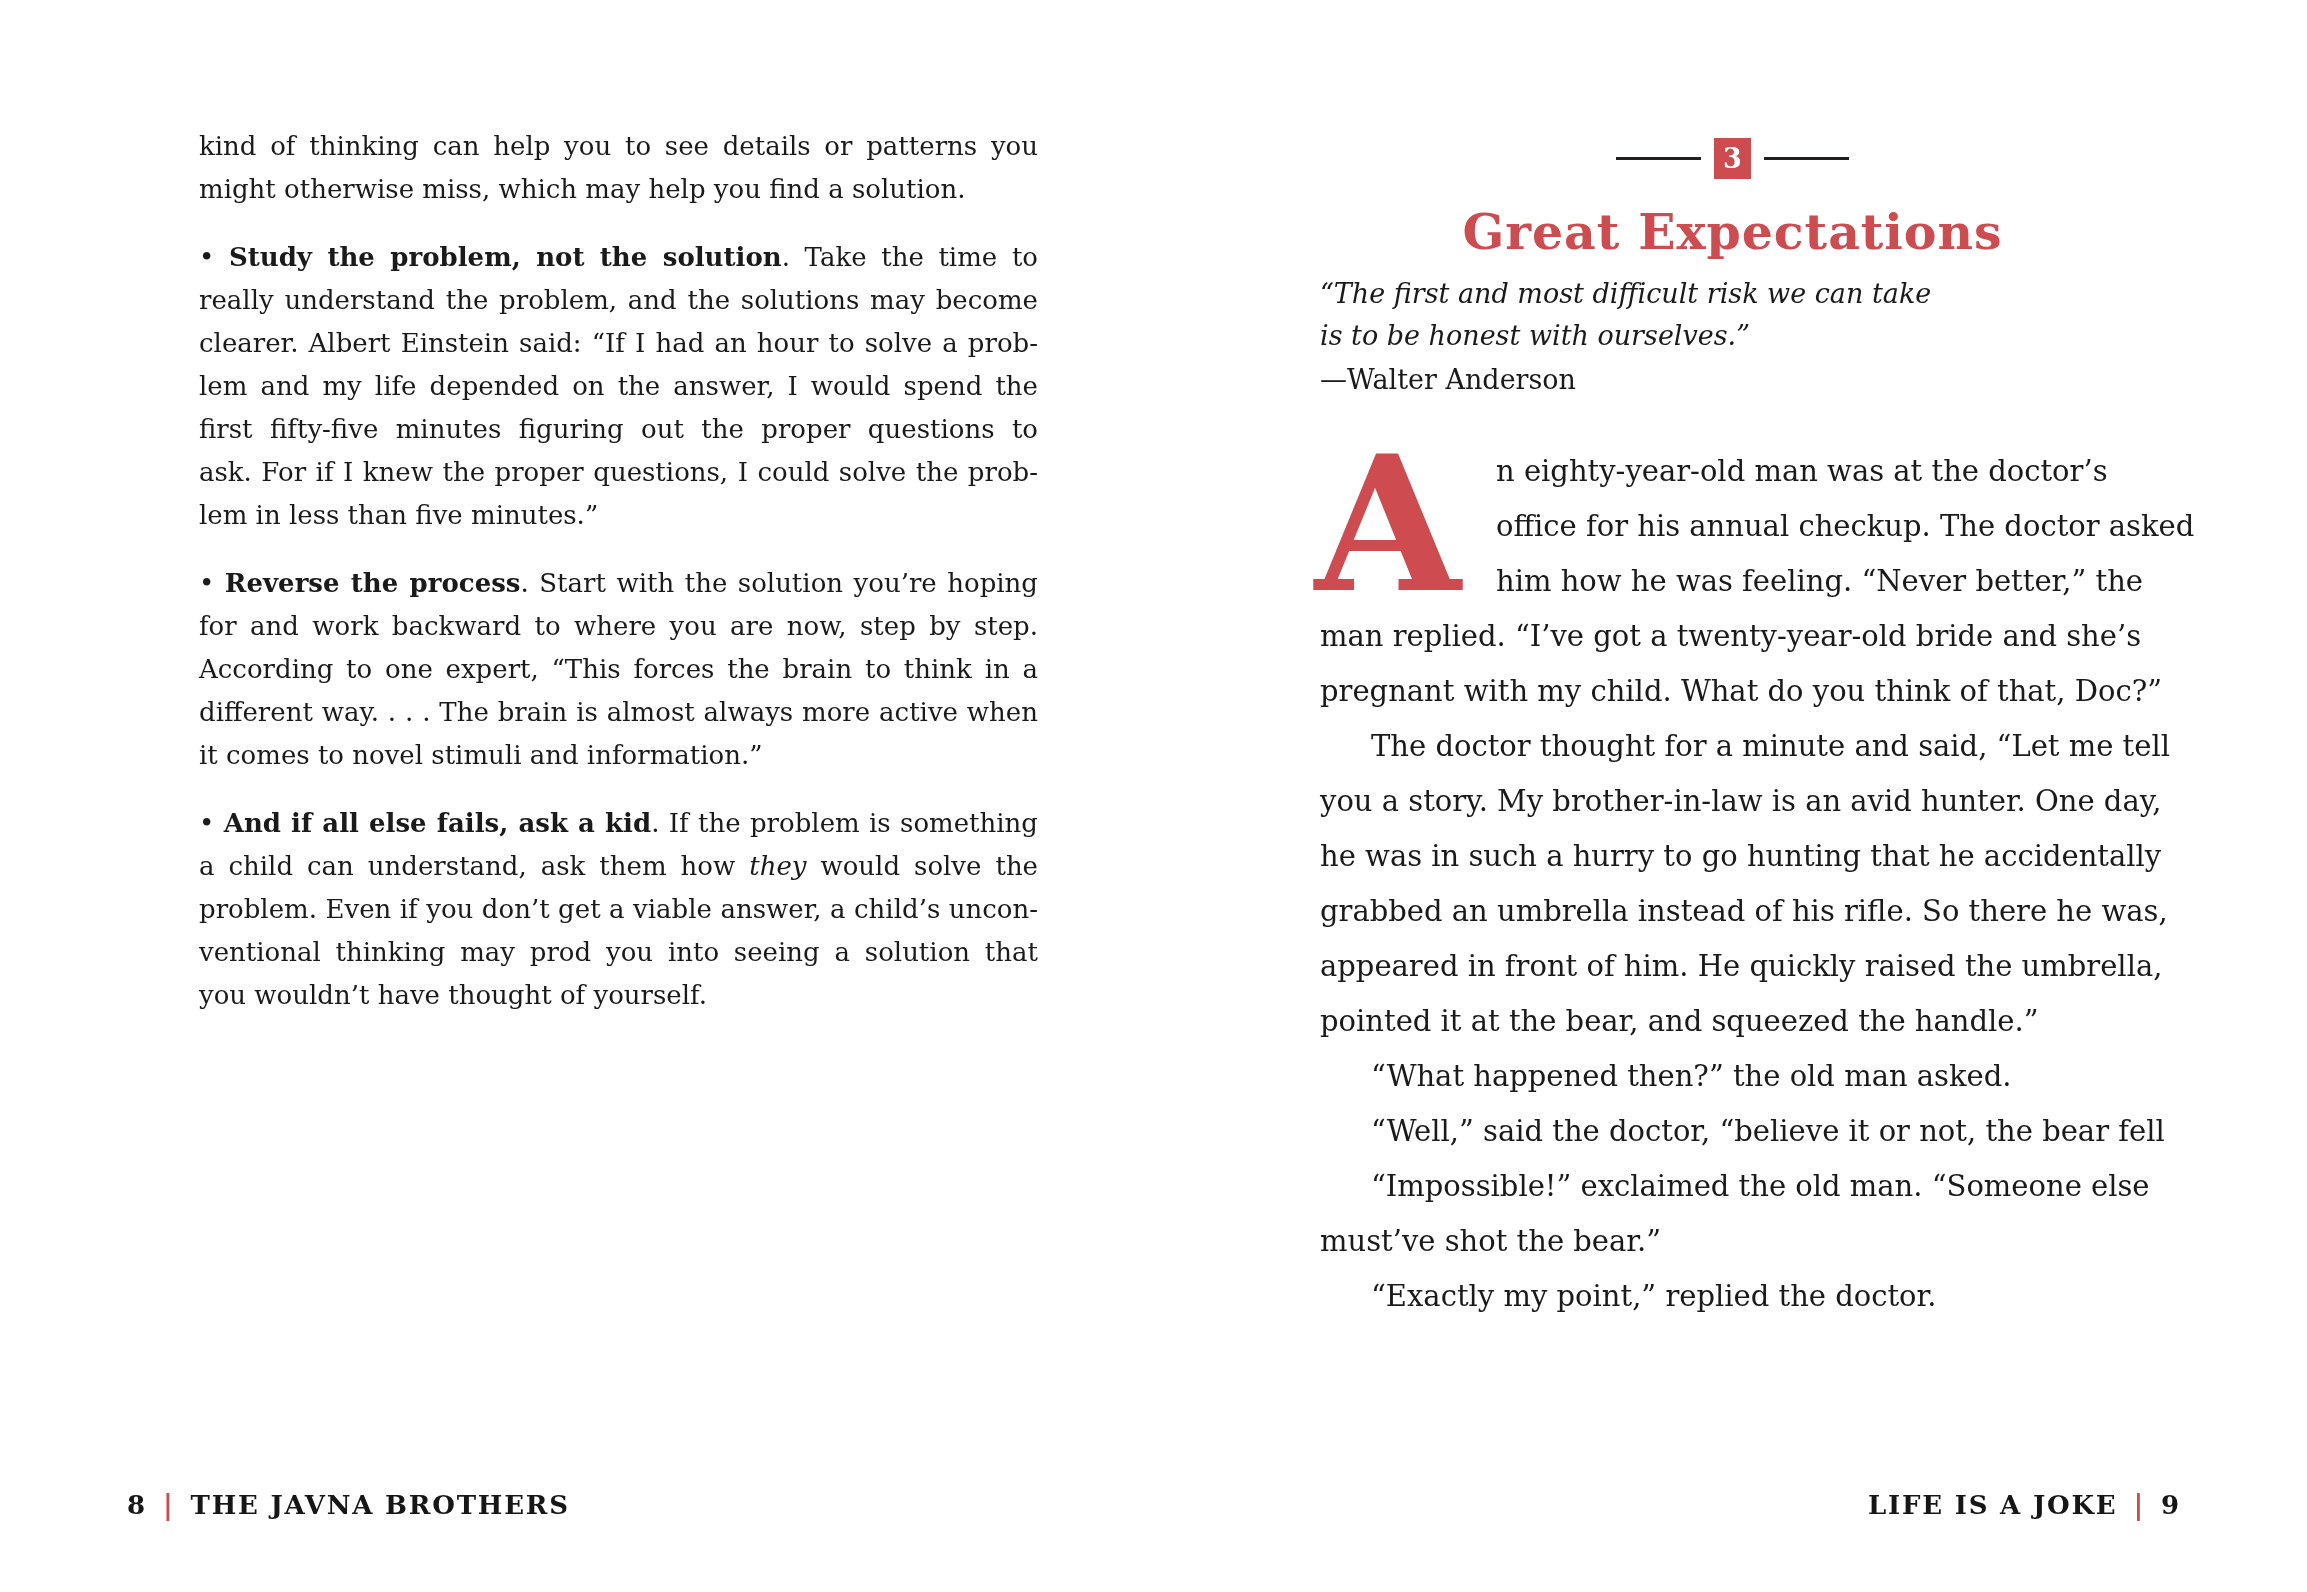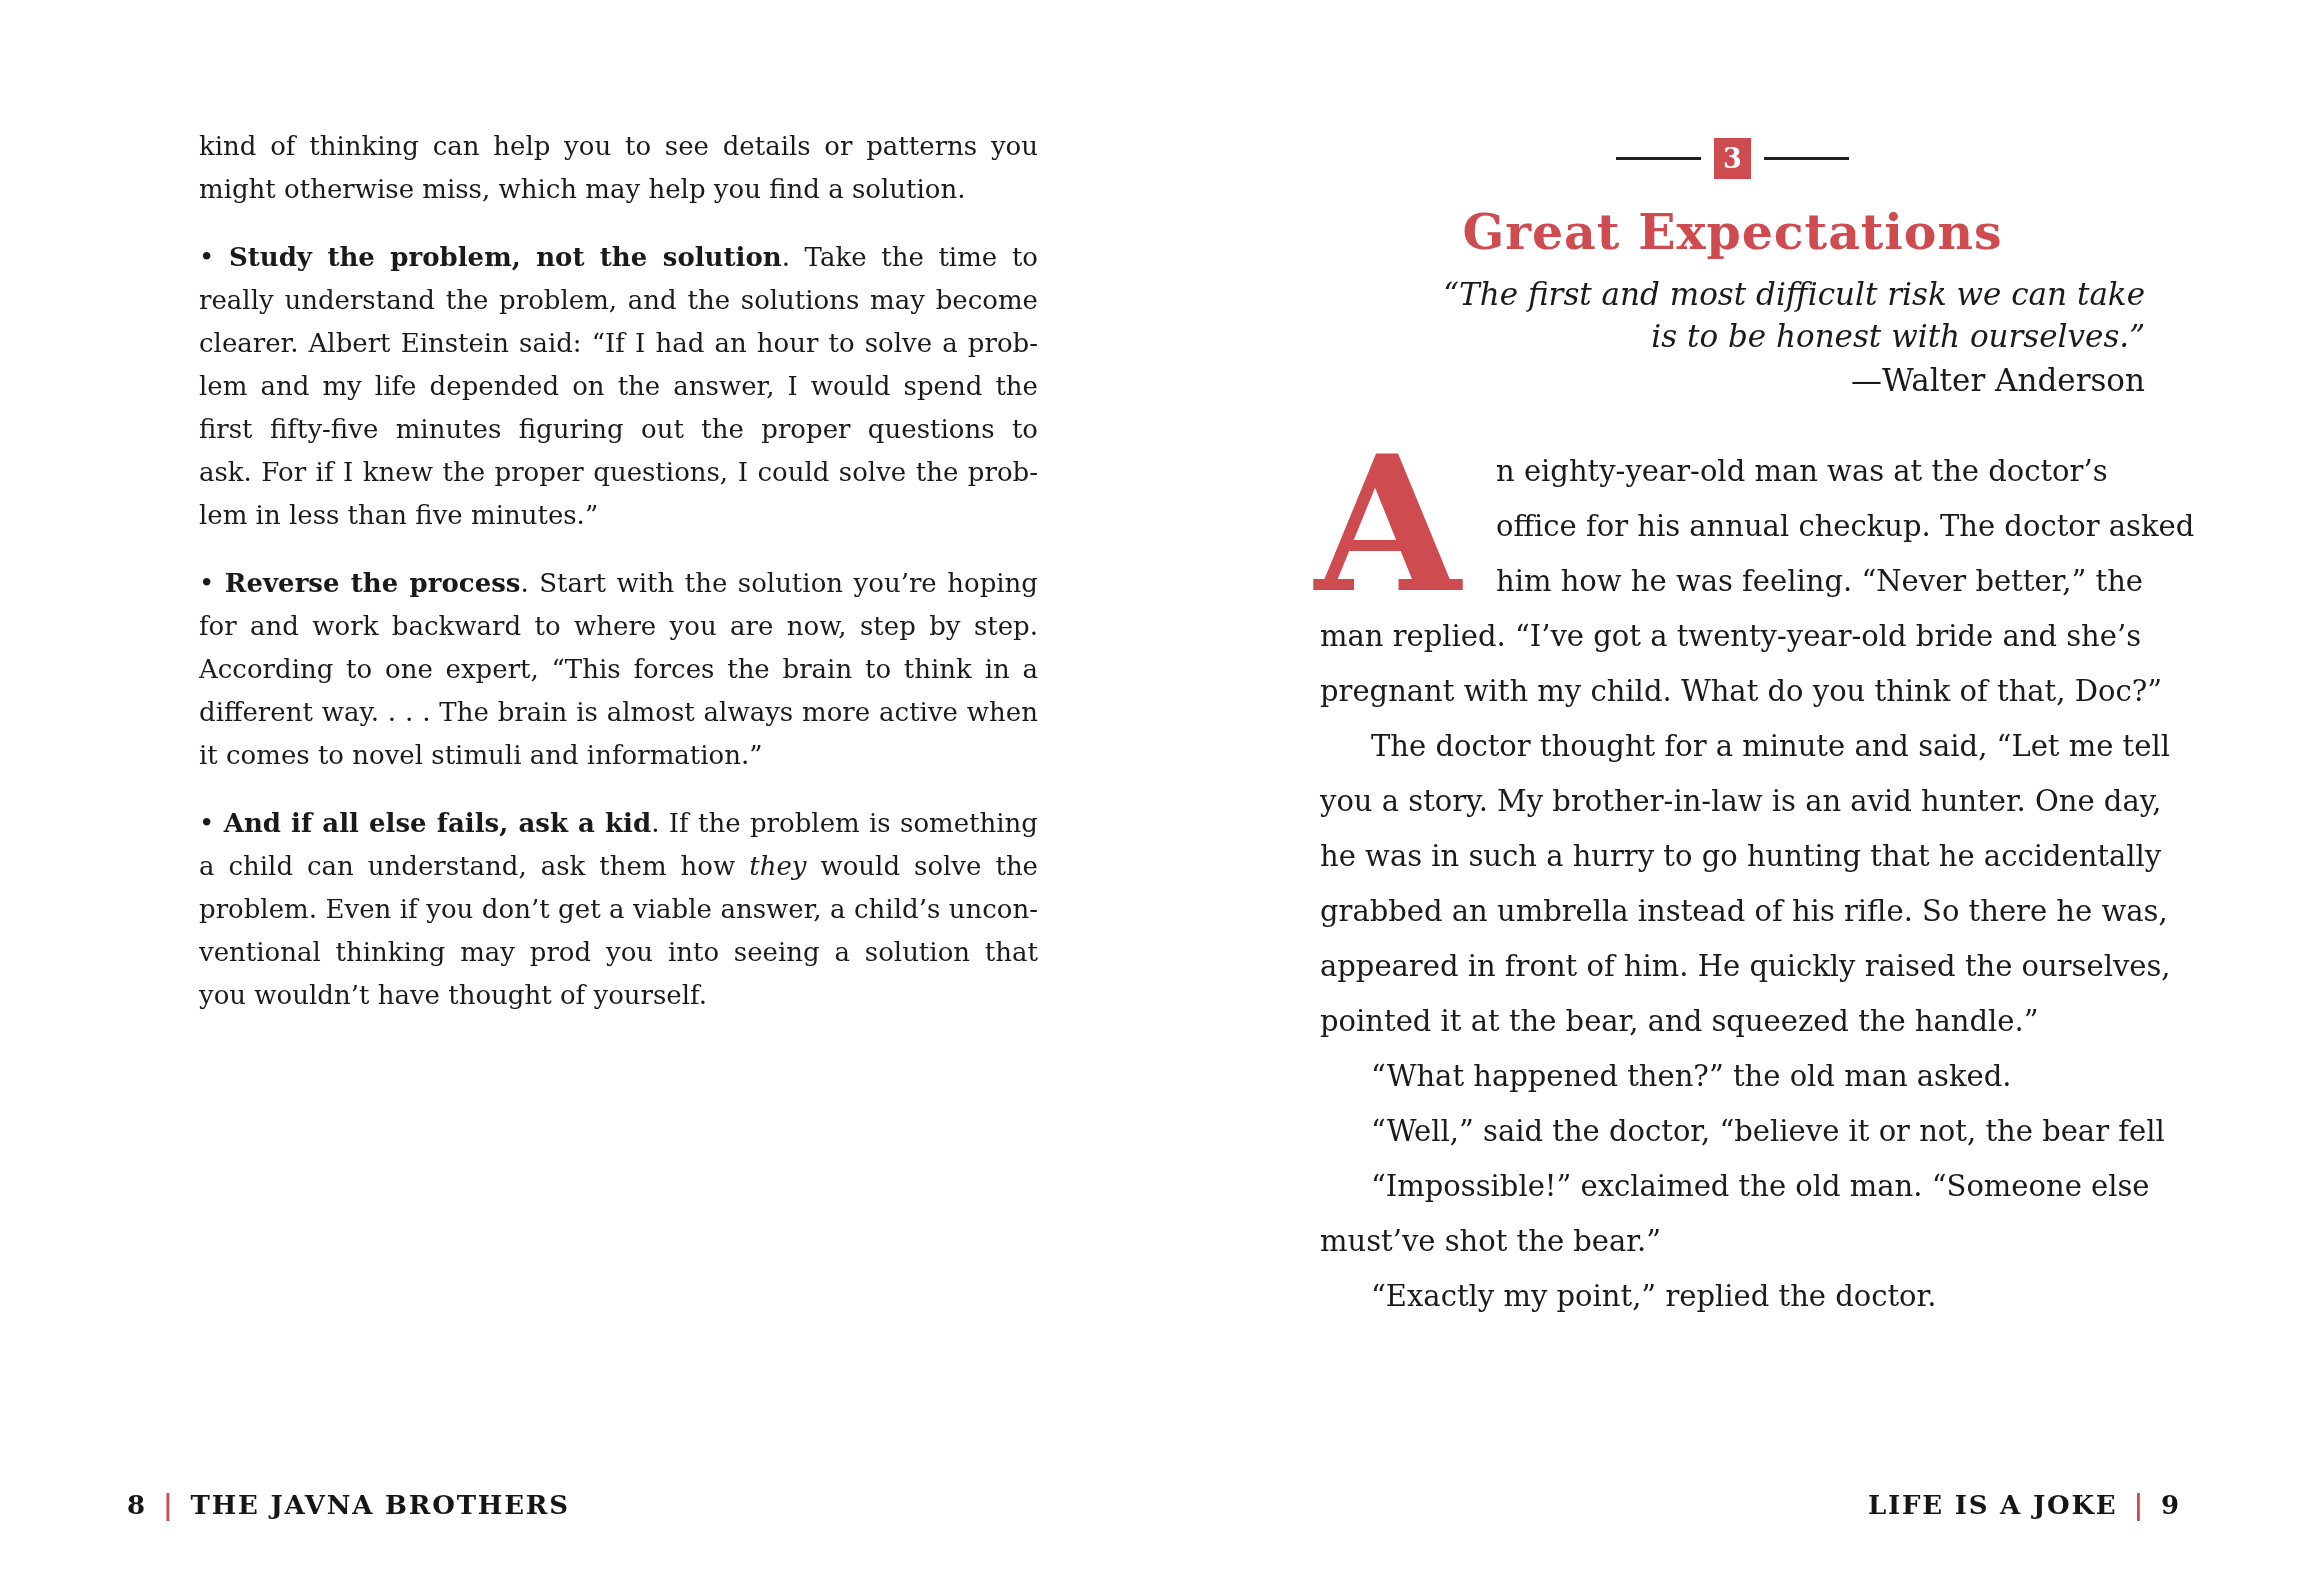--- a/index.html
+++ b/index.html
@@ -40,21 +40,21 @@
     display:flex;align-items:center;justify-content:center;
     font-size:27px;font-weight:bold;
   }
   .chapter-title{
     position:absolute;left:166px;top:205px;width:825px;margin:0;
     text-align:center;color:var(--accent);
     font-size:49px;line-height:55px;font-weight:bold;letter-spacing:0.9px;
   }
   .epigraph{
     position:absolute;left:166px;top:273px;width:825px;
-    text-align:right;font-size:31px;line-height:42px;
+    text-align:left;font-size:27px;line-height:42px;
   }
   .epi-line{font-style:italic;}
   .epi-attr{font-weight:normal;margin-top:1.8px;}
 
   
   .story{
     position:absolute;left:166px;top:444px;width:852px;
     font-size:29px;line-height:55px;
   }
   .rline{white-space:nowrap;}
@@ -134,21 +134,21 @@
       <span class="dropcap">A</span>
     <div class="rline dc">n eighty-year-old man was at the doctor’s</div>
         <div class="rline dc">office for his annual checkup. The doctor asked</div>
         <div class="rline dc">him how he was feeling. “Never better,” the</div>
         <div class="rline">man replied. “I’ve got a twenty-year-old bride and she’s</div>
         <div class="rline">pregnant with my child. What do you think of that, Doc?”</div>
         <div class="rline ind">The doctor thought for a minute and said, “Let me tell</div>
         <div class="rline">you a story. My brother-in-law is an avid hunter. One day,</div>
         <div class="rline">he was in such a hurry to go hunting that he accidentally</div>
         <div class="rline">grabbed an umbrella instead of his rifle. So there he was,</div>
-        <div class="rline">appeared in front of him. He quickly raised the ourselves,</div>
+        <div class="rline">appeared in front of him. He quickly raised the umbrella,</div>
         <div class="rline">pointed it at the bear, and squeezed the handle.”</div>
         <div class="rline ind">“What happened then?” the old man asked.</div>
         <div class="rline ind">“Well,” said the doctor, “believe it or not, the bear fell</div>
         <div class="rline ind">“Impossible!” exclaimed the old man. “Someone else</div>
         <div class="rline">must’ve shot the bear.”</div>
         <div class="rline ind">“Exactly my point,” replied the doctor.</div>
       </div>
     <footer class="footer footer-right">
       <span>LIFE IS A JOKE</span>
       <span class="pipe">|</span>

